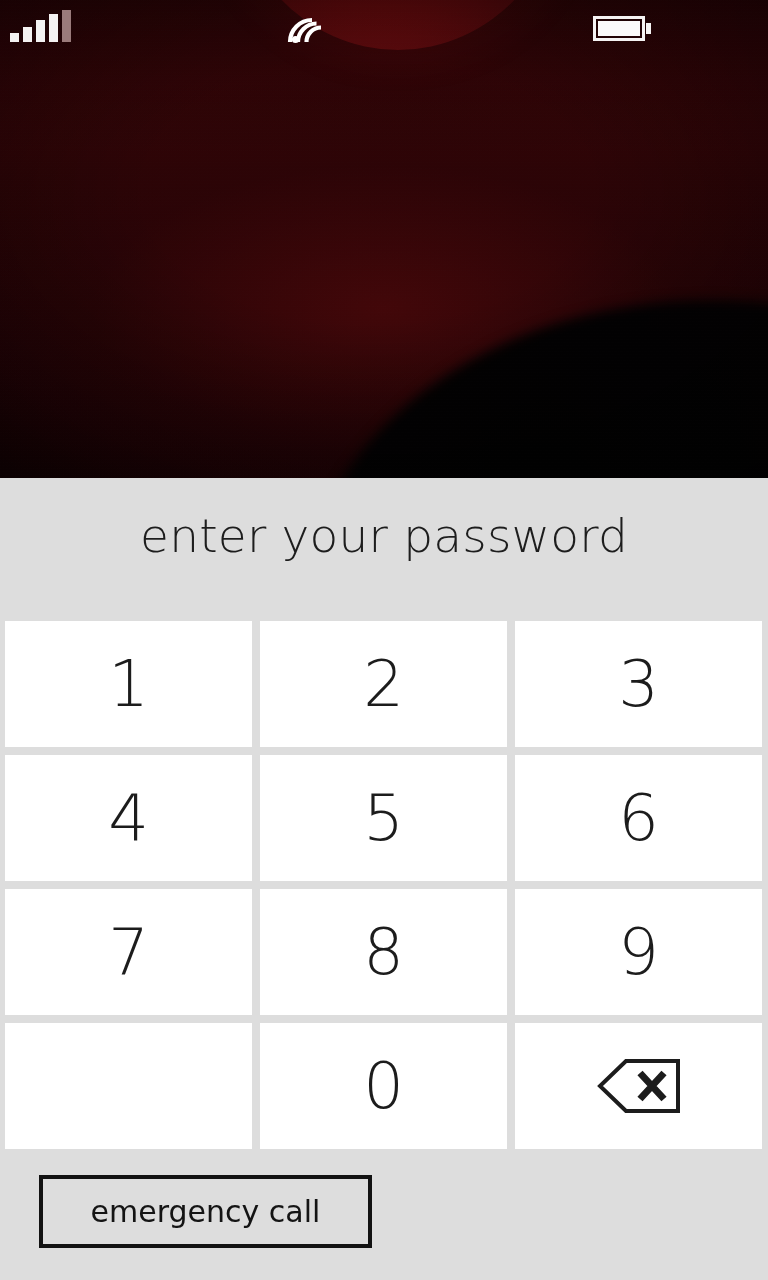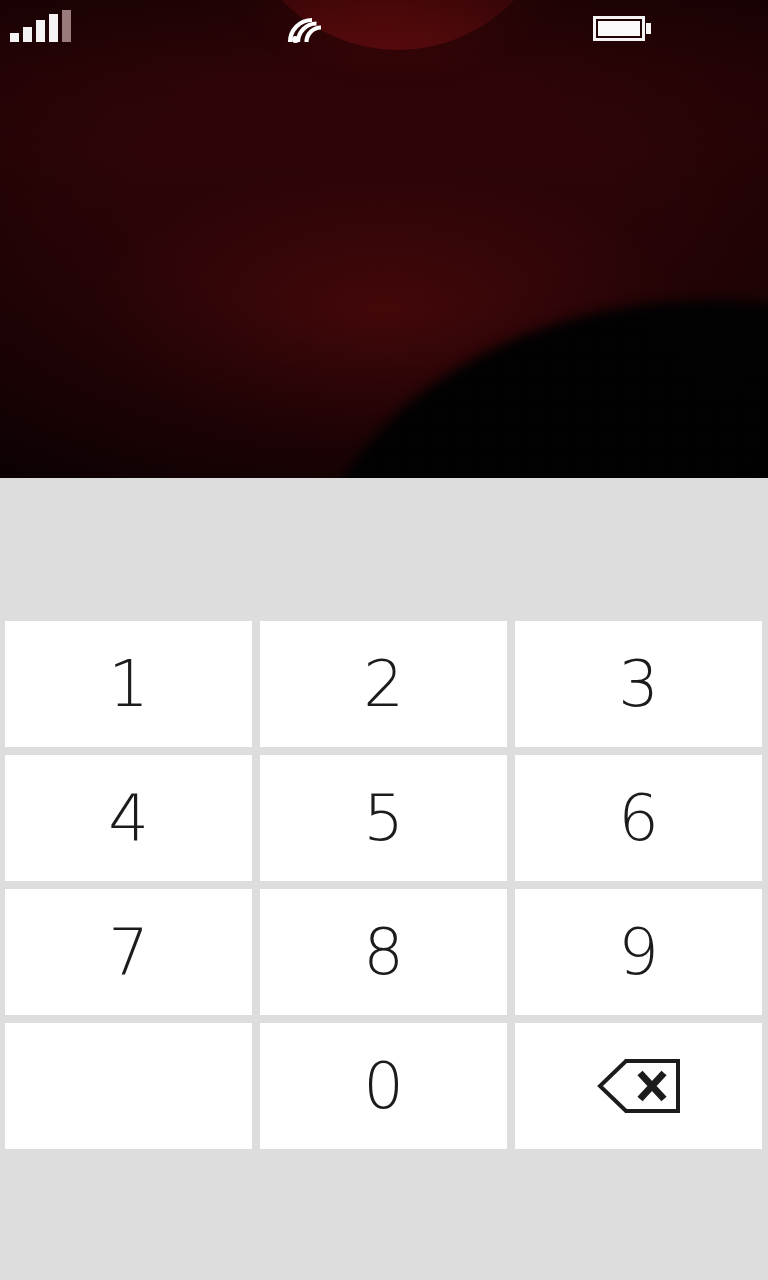--- a/index.html
+++ b/index.html
@@ -276,20 +276,21 @@
       <div class="sb-batt-body">
         <div class="sb-batt-fill"></div>
       </div>
       <div class="sb-batt-cap"></div>
     </div>
 
   </div>
 
   <div id="pad-panel">
 
+    <div id="prompt">enter your password</div>
 
     <div id="keypad">
 
       <button class="key">
         <span class="key-digit">1</span>
       </button>
 
       <button class="key">
         <span class="key-digit">2</span>
       </button>
@@ -332,16 +333,19 @@
         <span>
           <svg width="86" height="58" viewBox="0 0 86 58">
             <path d="M30 4 L82 4 L82 54 L30 54 L4 29 Z" fill="none" stroke="#1c1c1c" stroke-width="4" stroke-linejoin="miter"></path>
             <path d="M44 16 L68 42 M68 16 L44 42" fill="none" stroke="#1c1c1c" stroke-width="7" stroke-linecap="butt"></path>
           </svg>
         </span>
       </button>
 
     </div>
 
+    <button id="emergency-call">
+      <span>emergency call</span>
+    </button>
 
   </div>
 
 </div>
 
 </body></html>

